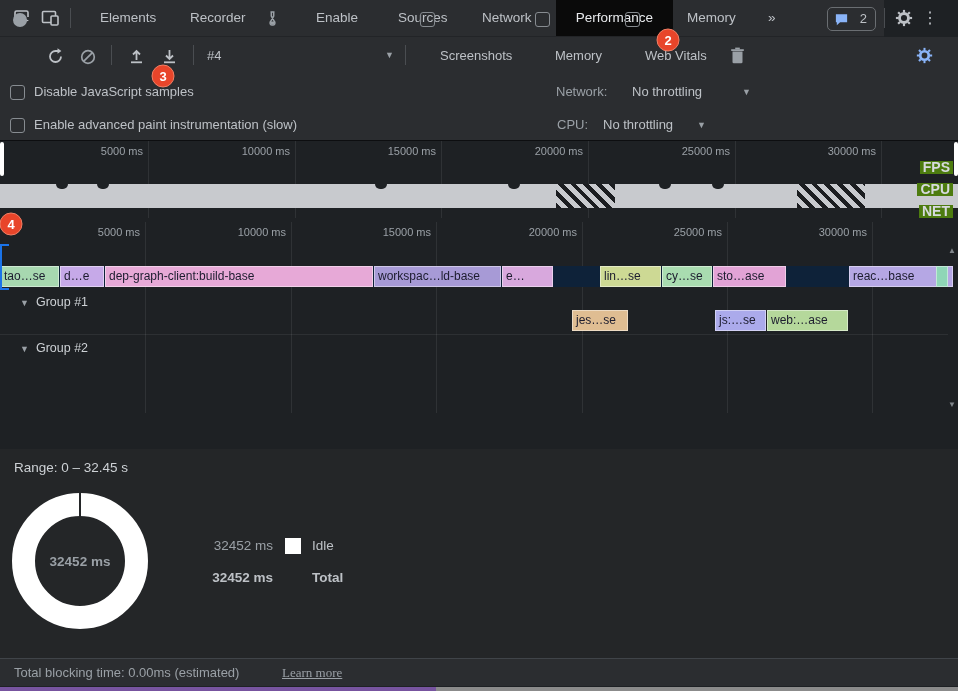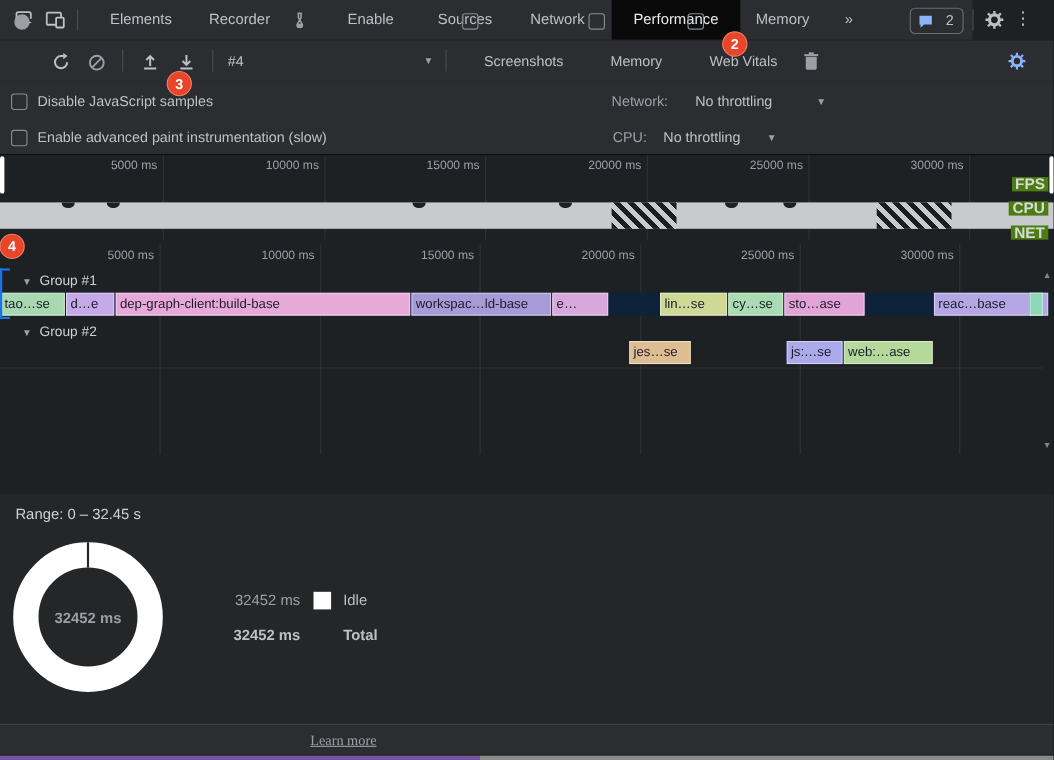--- a/index.html
+++ b/index.html
@@ -30,21 +30,21 @@
   .grid{position:absolute;width:1px;background:rgba(255,255,255,0.08);}
   .tick-label{position:absolute;width:86px;text-align:right;font-size:11px;color:#9aa0a6;white-space:nowrap;}
   .handle{position:absolute;top:1px;width:4px;height:34px;background:#fff;border-radius:2px;}
   .cpu-strip{position:absolute;left:0;top:43px;width:958px;height:24px;background:#c8cace;}
   .hatch{position:absolute;top:0;height:24px;background:repeating-linear-gradient(45deg,#1b1d20 0 4px,#c8cace 4px 9px);}
   .notch{position:absolute;top:0;width:12px;height:5px;background:#1e2124;border-radius:0 0 6px 6px;}
   .lane{position:absolute;right:5px;font-size:14px;font-weight:bold;color:#d7dade;background:#4d7c0f;padding:0 3px;line-height:13px;}
 
   
   .flame{position:absolute;left:0;top:218px;width:958px;height:195px;background:#1e2124;}
-  .group-head{position:absolute;left:20px;height:18px;line-height:18px;color:#cdd1d5;font-size:12.5px;white-space:nowrap;}
+  .group-head{position:absolute;left:20px;height:18px;line-height:18px;color:#cdd1d5;font-size:12.5px;white-space:nowrap;margin-top:47px;}
   .group-head .tri{color:#9aa0a6;font-size:9px;margin-right:7px;}
   .track{position:absolute;left:0;width:948px;height:21px;background:#0e2239;}
   .fbar{position:absolute;height:21px;box-sizing:border-box;box-shadow:inset 0 0 0 1px rgba(255,255,255,0.45);
         font-size:12px;line-height:20px;color:#1c1c2e;padding:0 4px;overflow:hidden;white-space:nowrap;}
   .rowline{position:absolute;left:0;width:948px;height:1px;background:rgba(255,255,255,0.07);}
   .bracket-v{position:absolute;left:0;width:2px;background:#1a73e8;}
   .bracket-h{position:absolute;left:0;width:9px;height:2px;background:#1a73e8;}
   .scroll-arrow{position:absolute;left:946px;width:12px;text-align:center;font-size:8px;color:#80868b;}
 
   
@@ -310,20 +310,21 @@
     <div id="legend">
         <div class="leg-val" style="top: 89px;">32452 ms</div>
         <div class="leg-swatch" style="top: 89px; background: rgb(255, 255, 255);"></div>
         <div class="leg-label" style="top: 89px;">Idle</div>
         <div class="leg-val bold" style="top: 121px;">32452 ms</div>
         <div class="leg-label bold" style="top: 121px;">Total</div>
       </div>
   </div>
 
   <div class="footer">
+    <span class="footer-text">Total blocking time: 0.00ms (estimated)</span>
     <span class="footer-link" style="left:282px;">Learn more</span>
   </div>
 
   <div class="strip-purple"></div>
   <div class="strip-gray"></div>
 
   <div id="badges">
       <div class="badge" style="left: 668px; top: 40px;">2</div>
       <div class="badge" style="left: 163px; top: 76px;">3</div>
       <div class="badge" style="left: 11px; top: 224px;">4</div>

